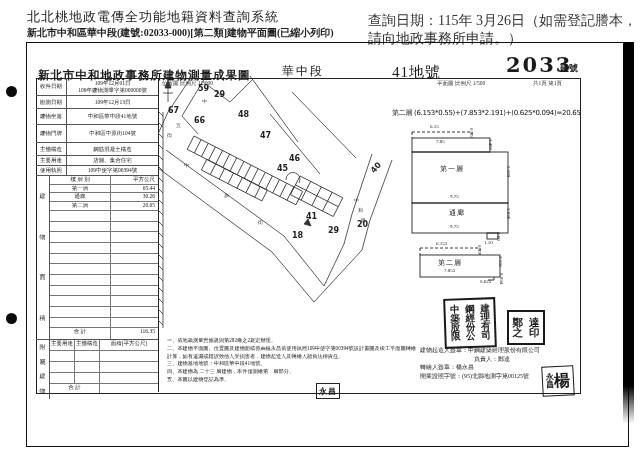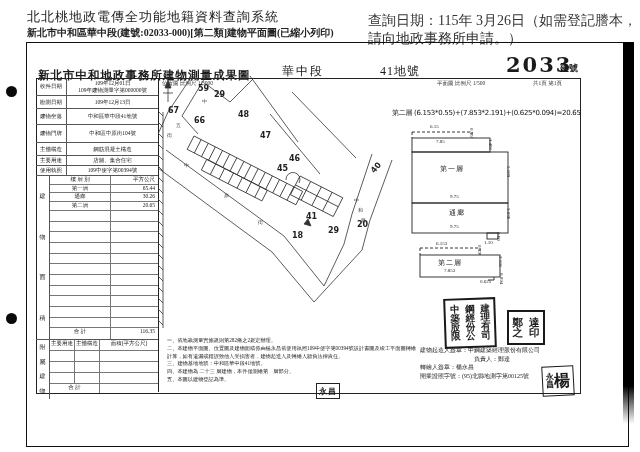--- a/index.html
+++ b/index.html
@@ -11,21 +11,21 @@
   #query-date{left:368px;top:12px;font-size:14px;color:#333;}
   #doc-line{left:27px;top:26px;font-size:10px;color:#222;font-weight:bold;}
   
   #sheet{left:26px;top:42px;width:601px;height:403px;border:1.5px solid #111;}
   #blackband{left:623px;top:42px;width:11px;height:382px;
              background:linear-gradient(#000 90%,rgba(0,0,0,0));}
   .punch{width:11px;height:11px;border-radius:50%;background:#0a0a0a;left:6px;}
   
   #map-title{left:38px;top:68px;font-size:11.5px;font-weight:bold;letter-spacing:1px;}
   #sec-name{left:282px;top:63px;font-size:12px;letter-spacing:2px;}
-  #lot-no{left:380px;top:63px;font-size:12px;letter-spacing:1px;}
+  #lot-no{left:392px;top:63px;font-size:15px;letter-spacing:1px;}
   #bno{left:506px;top:52px;font-size:21px;font-weight:bold;letter-spacing:2px;font-family:"DejaVu Serif",serif;}
   #bno-label{left:560px;top:62px;font-size:9px;font-weight:bold;}
   .scale{font-size:5.5px;color:#333;white-space:nowrap;}
   #scale-loc{left:162px;top:80px;}
   #scale-plan{left:437px;top:80px;}
   #pages{left:533px;top:80px;}
   
   #innerbox{left:36px;top:78px;width:543px;height:314px;border:1px solid #222;}
   
   #ltable{left:36px;top:78px;width:122px;height:314px;border-right:1px solid #222;

